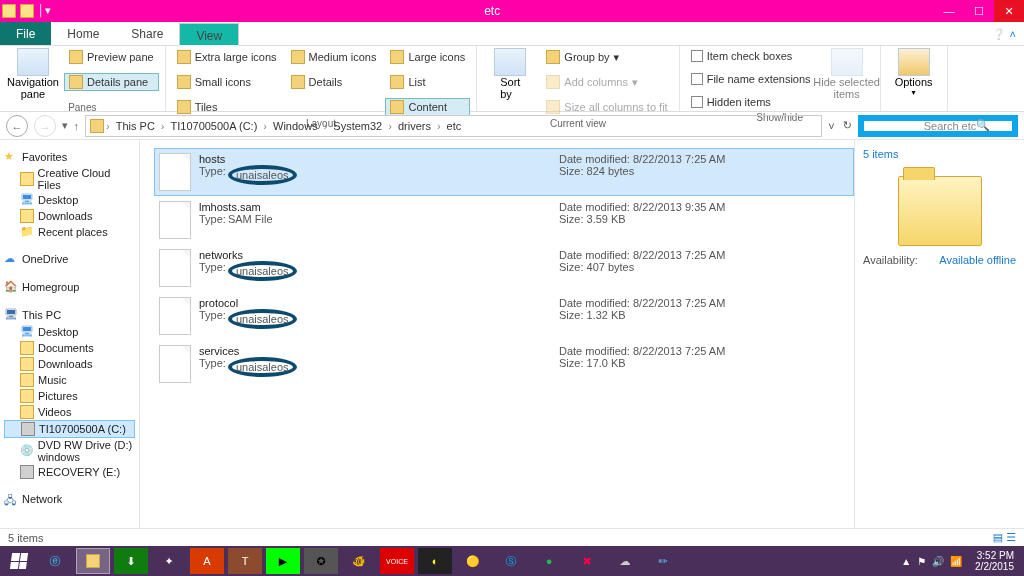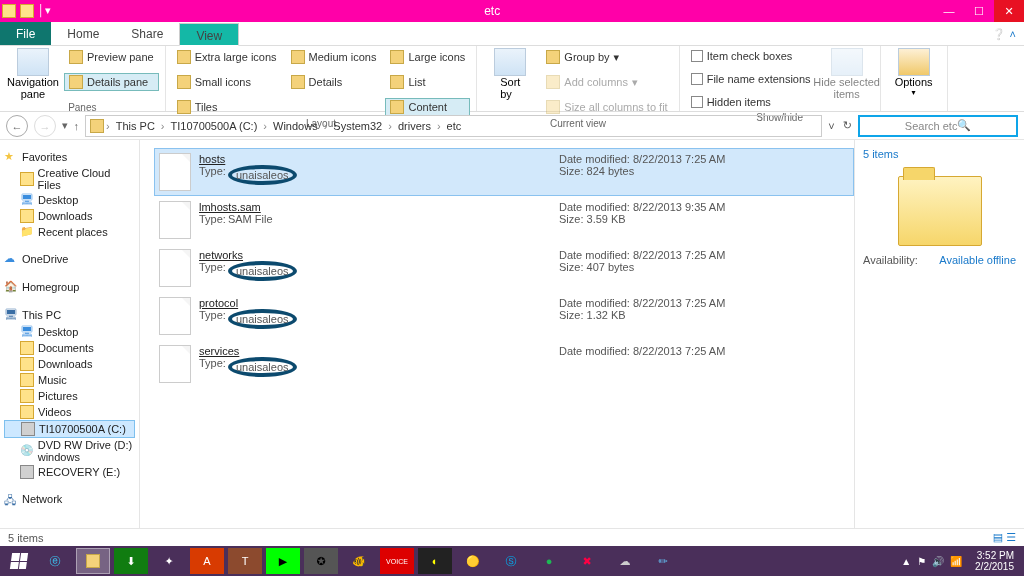--- a/index.html
+++ b/index.html
@@ -34,21 +34,21 @@
   .col { display:flex; flex-direction:column; gap:7px; }
 
   
   .addr-row { height: 28px; display:flex; align-items:center; border-bottom:1px solid #e5e5e5; padding:0 6px; gap:6px;}
   .navcirc { width:22px; height:22px; border:1px solid #aaa; border-radius:50%; display:flex; align-items:center; justify-content:center; color:#666;}
   .navcirc.dis { color:#ccc; border-color:#ddd;}
   .addr-box { flex:1; height:22px; border:1px solid #ccc; display:flex; align-items:center; padding:0 4px; gap:2px; }
   .crumb { padding:0 4px; color:#333; }
   .sep { color:#888; }
   .addr-actions { display:flex; gap:8px; align-items:center; color:#555;}
-  .search-box { width:160px; height:22px; border:2px solid #0ea5e9; display:flex; align-items:center; justify-content:center; padding:0 22px; color:#888;}
+  .search-box { width:160px; height:22px; border:6px solid #0ea5e9; display:flex; align-items:center; justify-content:flex-end; padding:0 22px; color:#888;}
 
   
   .main { display:flex; height: calc(576px - 22px - 24px - 66px - 28px - 18px - 30px); }
   .nav-pane { width:140px; border-right:1px solid #e5e5e5; padding:6px 4px; overflow:hidden;}
   .nav-h { display:flex; align-items:center; gap:4px; font-size:11px; color:#222; margin:4px 0 2px;}
   .nav-i { display:flex; align-items:center; gap:4px; padding:1px 2px 1px 16px; font-size:11px; color:#222;}
   .nav-i.sel { background:#cde8ff; border:1px solid #7ec0ee;}
   .ic { width:14px; height:14px; display:inline-block; }
   .ic.star{ color:#f4c542; }
   .ic.fold{ background:#ffe28a; border:1px solid #d6a832;}
@@ -58,21 +58,21 @@
   .ic.net{ color:#3a6ea5;}
   .ic.dvd{ color:#888;}
   .ic.home{ color:#3a8dde;}
 
   .file-list { flex:1; padding:8px 0 8px 14px; position:relative;}
   .file-row { display:flex; align-items:flex-start; padding:4px 4px; border:1px solid transparent;}
   .file-row.sel { background:#d2e8fb; border:1px solid #8ac2ef;}
   .file-icon { width:32px; height:38px; background:#fff; border:1px solid #ccc; position:relative; margin-right:8px; }
   .file-icon::after{content:''; position:absolute; top:0; right:0; border-top:8px solid #f5f5f5; border-left:8px solid transparent;}
   .file-col1 { width:360px; }
-  .fname { color:#222;text-decoration:underline;}
+  .fname { color:#222;}
   .ftype { color:#555; display:flex;}
   .circled { border:4px solid #0c4a6e; border-radius:50%; padding:0 4px; display:inline-block;}
   .file-col2 { width:250px; color:#555;}
   .details-pane { width:170px; border-left:1px solid #e5e5e5; padding:8px; text-align:center;}
   .big-folder { width:84px; height:70px; margin:16px auto 8px; background:linear-gradient(#fff3c1,#f6d66a); border:1px solid #d6a832; border-radius:2px; position:relative;}
   .big-folder::before{content:''; position:absolute; top:-10px; left:4px; width:30px; height:12px; background:#f6d66a; border:1px solid #d6a832; border-bottom:none; border-radius:2px 2px 0 0;}
   .avail-row { display:flex; justify-content:space-between; font-size:11px; margin-top:4px;}
   .avail-link{ color:#1979ca;}
 
   
@@ -407,20 +407,21 @@
     <div class="file-icon"></div>
     <div class="file-col1">
       <div class="fname">services</div>
       <div class="ftype">
             <span style="margin-right:2px">Type:</span>
             <span class="circled">unaisaleos</span>
           </div>
     </div>
     <div class="file-col2">
       <div>Date modified: 8/22/2013 7:25 AM</div>
+      <div>Size: 17.0 KB</div>
     </div>
       </div>
     </div>
 
   <div class="details-pane">
     <div style="text-align:left;color:#1979ca">5 items</div>
     <div class="big-folder"></div>
     <div class="avail-row">
       <span style="color:#555">Availability:</span>
       <span class="avail-link">Available offline</span>

